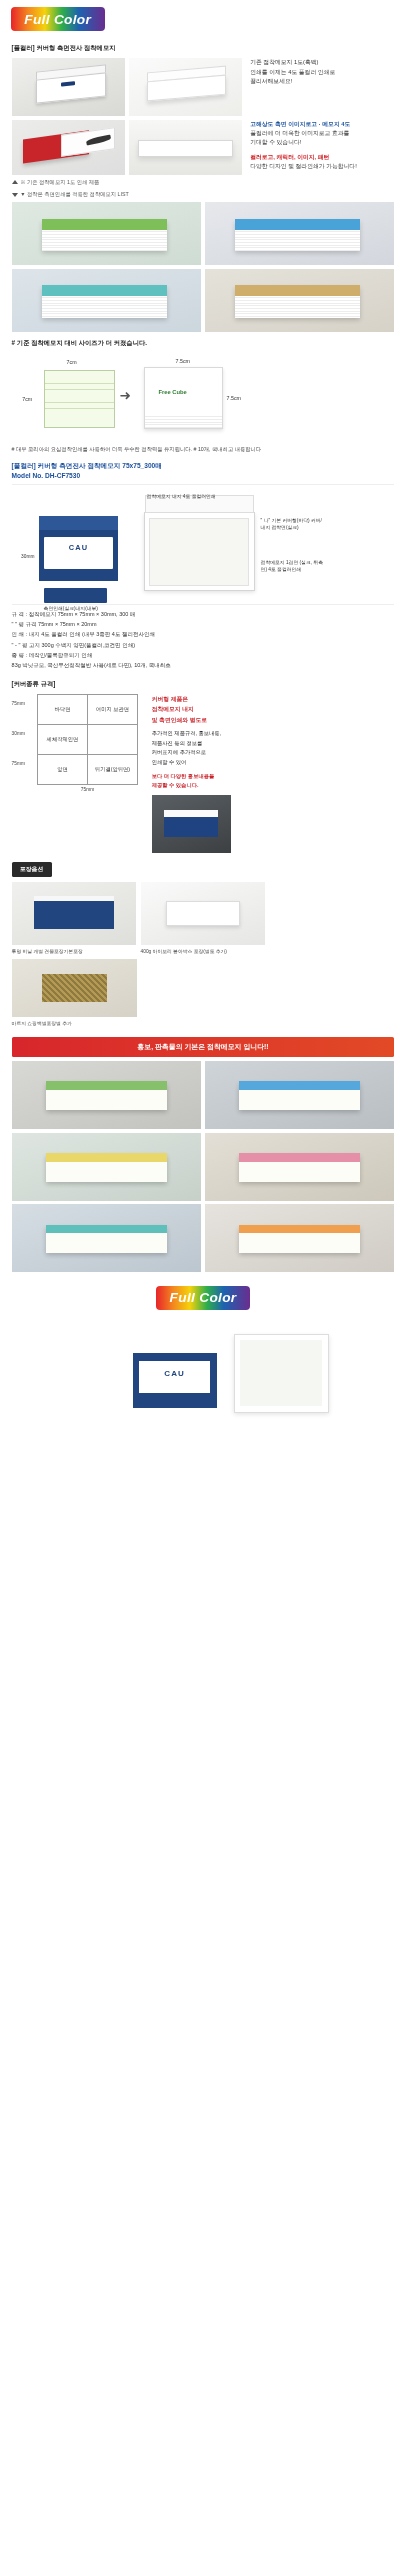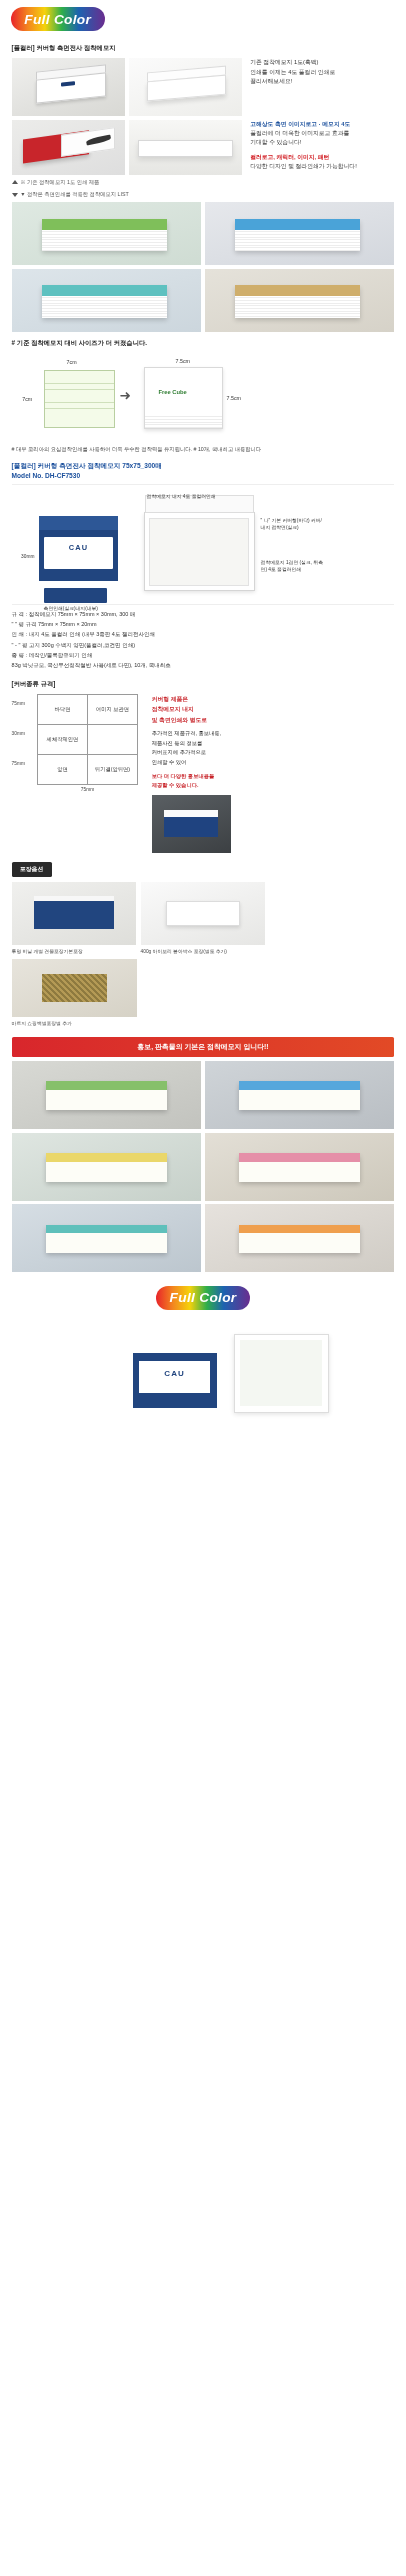--- a/index.html
+++ b/index.html
@@ -16,21 +16,21 @@
   
   .fullcolor-bar {
     width: 406px;
     padding: 7.4px 0 7.4px 10.6px;
     background: #ffffff;
   }
   .fullcolor-logo {
     display: inline-block;
     background: linear-gradient(90deg,#e8242a 0%, #f3861f 18%, #f5d20c 36%, #2fae4a 54%, #1d63b0 72%, #6a2d8f 100%);
     padding: 4.2px 13.7px 4.8px 13.7px;
-    border-radius: 12px;
+    border-radius: 4px;
   }
   .fullcolor-logo span {
     font-size: 13.7px;
     font-weight: bold;
     font-style: italic;
     color: #ffffff;
     letter-spacing: 0.3px;
   }
 
   .section { padding: 0 11.6px; }

